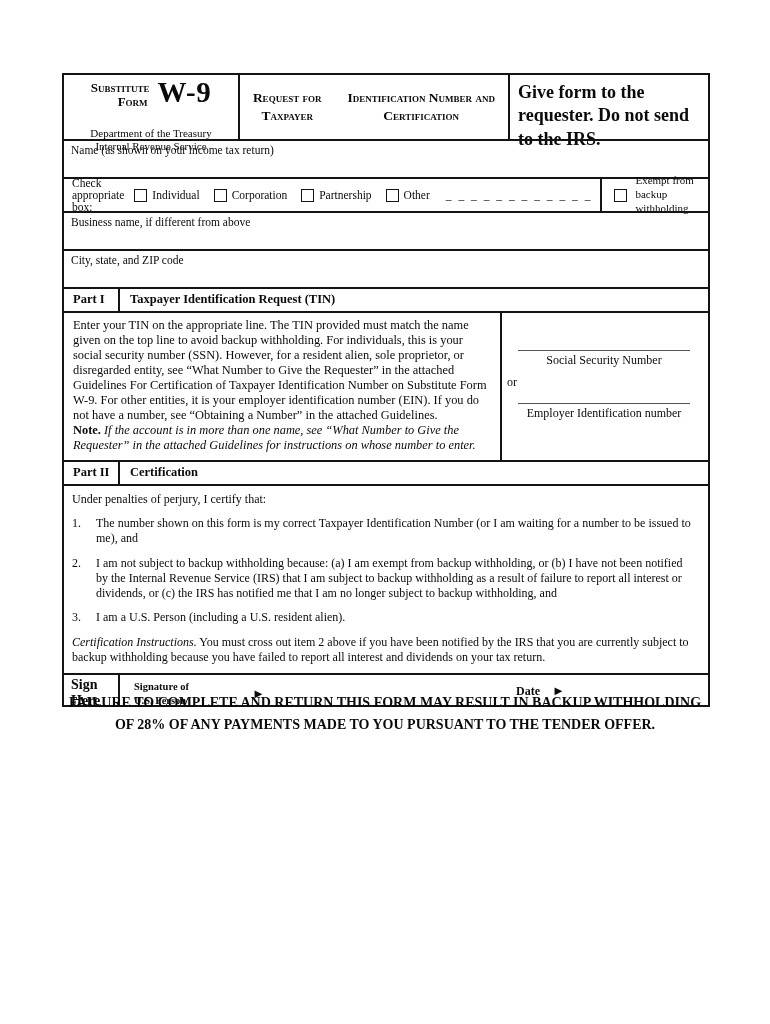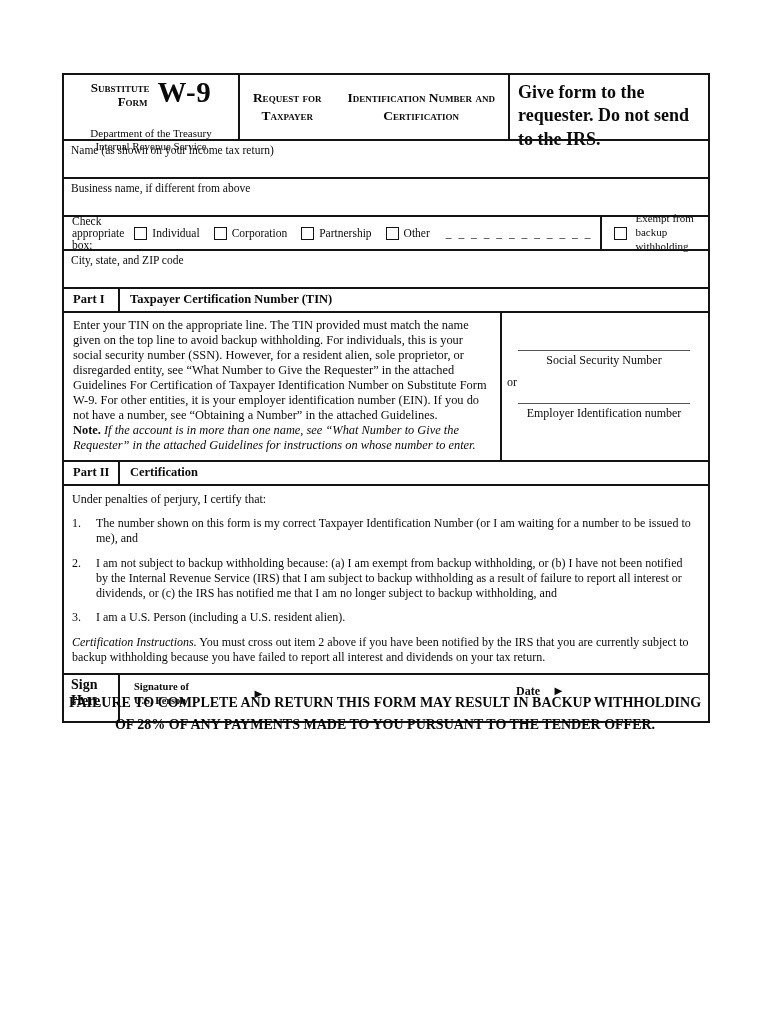--- a/index.html
+++ b/index.html
@@ -67,21 +67,21 @@
   
   .p2-body { padding:6px 10px 8px 8px; font-size:12px; line-height:1.27; }
   .p2-intro { margin-bottom:9px; }
   .cert-item { display:flex; margin-bottom:9px; }
   .cert-num { width:24px; flex:none; }
   .cert-text { flex:1; padding-right:2px; }
   .cert-instr { margin-top:2px; }
   .cert-instr .instr-lead { font-style:italic; }
 
   
-  .sign-row { display:flex; height:48px; }
+  .sign-row { display:flex; height:32px; }
   .sign-cell { width:56px; border-right:2px solid #141414; font-weight:bold; font-size:14px;
     line-height:1.15; padding:2px 0 0 7px; }
   .sign-main { flex:1; position:relative;padding-left:44px; }
   .sig-label { position:absolute; left:14px; top:5px; font-weight:bold; font-size:10.5px; line-height:1.3; }
   .sig-arrow { position:absolute; left:132px; top:11px; font-size:13px; }
   .date-label { position:absolute; left:396px; top:9px; font-weight:bold; font-size:12px; }
   .date-arrow { position:absolute; left:432px; top:8px; font-size:13px; }
 
   
   .footer {
@@ -115,24 +115,20 @@
       </div>
       <div class="hdr-right">
         <span>Give form to the requester.  Do not send to the IRS.</span>
       </div>
     </div>
 
     <div class="row field-row">
       <span class="flabel">Name (as shown on your income tax return)</span>
     </div>
 
-    <div class="row field-row">
-      <span class="flabel">Business name, if different from above</span>
-    </div>
-
     <div class="row check-row">
       <div class="check-main">
         <span class="clabel">Check appropriate box:</span>
         <span class="cb-group">
           <span class="cb"></span>
           <span class="cb-label">Individual</span>
         </span>
         <span class="cb-group">
           <span class="cb"></span>
           <span class="cb-label">Corporation</span>
@@ -150,26 +146,30 @@
       <div class="exempt-cell">
         <span class="cb"></span>
         <span class="exempt-label">
           <div>Exempt from backup</div>
           <div>withholding</div>
         </span>
       </div>
     </div>
 
     <div class="row field-row">
+      <span class="flabel">Business name, if different from above</span>
+    </div>
+
+    <div class="row field-row">
       <span class="flabel">City, state, and ZIP code</span>
     </div>
 
     <div class="row part-hd">
       <div class="part-cell">Part I</div>
-      <div class="part-title">Taxpayer Certification Number (TIN)</div>
+      <div class="part-title">Taxpayer Identification Request (TIN)</div>
     </div>
 
     <div class="row p1-body">
       <div class="p1-text">
         <div>Enter your TIN on the appropriate line.  The TIN provided must match the name given on the top line to avoid backup withholding.  For individuals, this is your social security number (SSN).  However, for a resident alien, sole proprietor, or disregarded entity, see “What Number to Give the Requester” in the attached Guidelines For Certification of Taxpayer Identification Number on Substitute Form W-9.  For other entities, it is your employer identification number (EIN).  If you do not have a number, see “Obtaining a Number” in the attached Guidelines.</div>
         <div class="p1-note">
           <span class="note-lead">Note.</span><span class="note-rest"> If the account is in more than one name, see “What Number to Give the Requester” in the attached Guidelines for instructions on whose number to enter.</span>
         </div>
       </div>
       <div class="p1-right">

